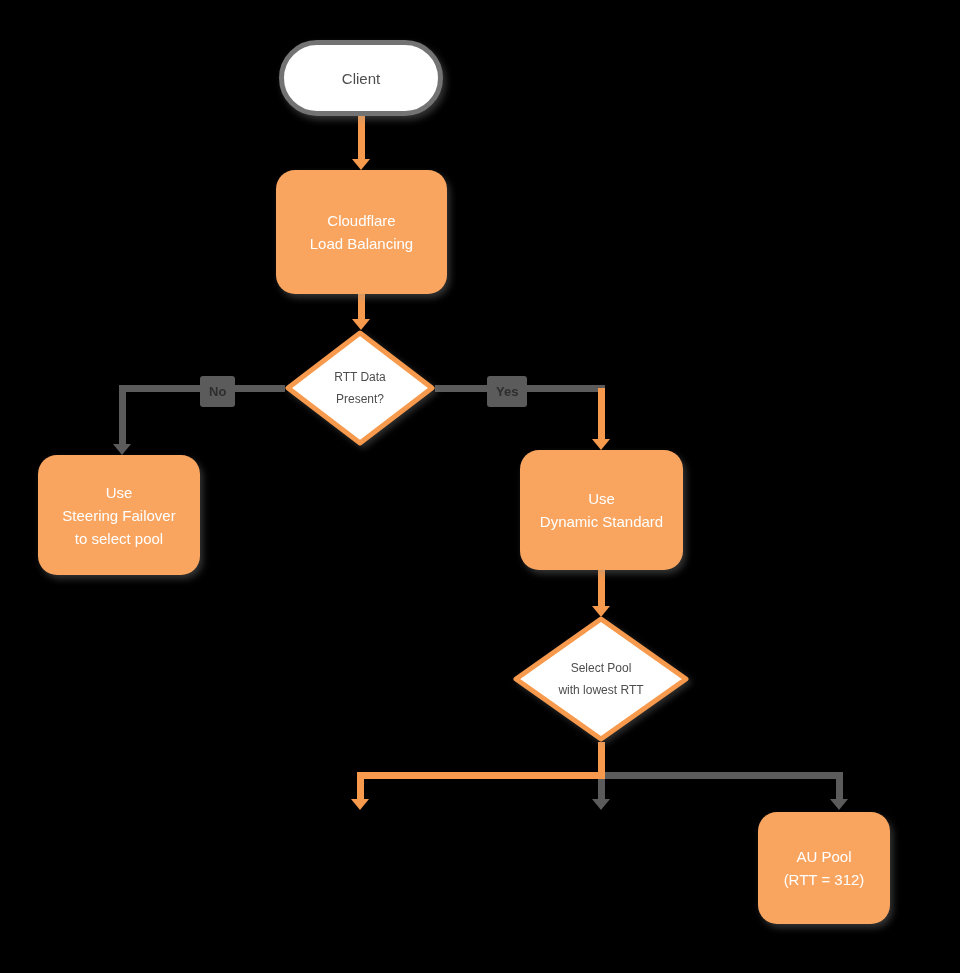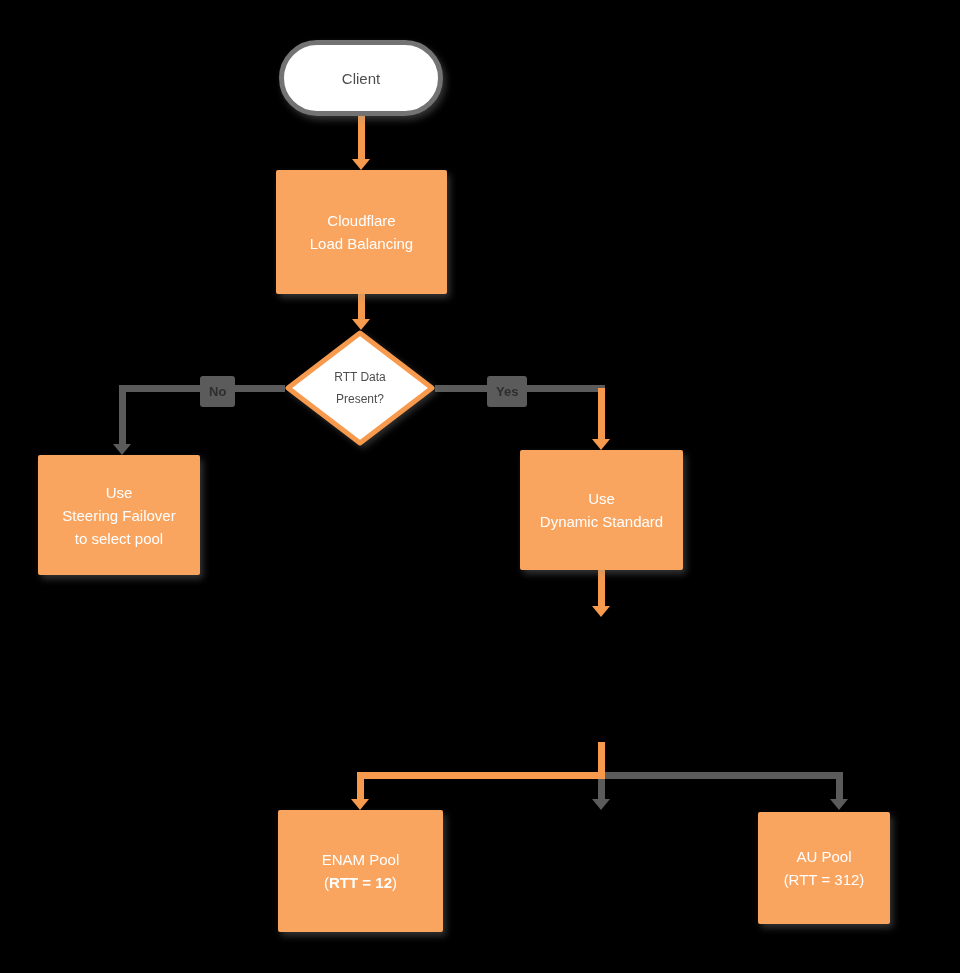--- a/index.html
+++ b/index.html
@@ -4,21 +4,21 @@
 <style>
   html,body{margin:0;padding:0;background:#000000;}
   .canvas{
     position:relative;width:960px;height:973px;background:#000000;
     font-family:"Liberation Sans",sans-serif;overflow:hidden;
   }
   
   .node{
     position:absolute;box-sizing:border-box;
     display:flex;flex-direction:column;align-items:center;justify-content:center;
-    text-align:center;border-radius:2px;font-size:15px;line-height:23px;
+    text-align:center;border-radius:19px;font-size:15px;line-height:23px;
   }
   .node.orange{background:#F9A45F;color:#FFFFFF;box-shadow:3px 4px 7px rgba(150,150,150,0.35);}
   .node.white{background:#FFFFFF;color:#4D4D4D;border:5px solid #737373;box-shadow:3px 4px 7px rgba(150,150,150,0.35);}
   .pill{border-radius:40px;}
   
   .line{position:absolute;}
   .line.orange{background:#F79A4D;}
   .line.gray{background:#5B5B5B;}
   
   .arrow{position:absolute;width:0;height:0;border-left:9px solid transparent;border-right:9px solid transparent;}
@@ -98,27 +98,30 @@
     <div>Use</div>
     <div>Steering Failover</div>
     <div>to select pool</div>
   </div>
 
   <div class="node orange" style="left:520px;top:450px;width:163px;height:120px;">
     <div>Use</div>
     <div>Dynamic Standard</div>
   </div>
 
-
-  <div class="node orange" style="left:278px;top:810px;width:165px;height:122px;">
-    <div>ENAM Pool</div>
-    <div>
-      <span>(</span><b>RTT = 12</b><span>)</span>
+  <div class="diamond" style="left:513px;top:616px;width:176px;height:126px;">
+    <svg width="176" height="126" viewBox="0 0 176 126">
+      <polygon points="88,3 173,63 88,123 3,63" stroke="#F79A4D"></polygon>
+    </svg>
+    <div class="dtext">
+      <div>Select Pool</div>
+      <div>with lowest RTT</div>
     </div>
   </div>
+
 
 
   <div class="node orange" style="left:758px;top:812px;width:132px;height:112px;">
     <div>AU Pool</div>
     <div>(RTT = 312)</div>
   </div>
 
 </div>
 
 </body></html>

